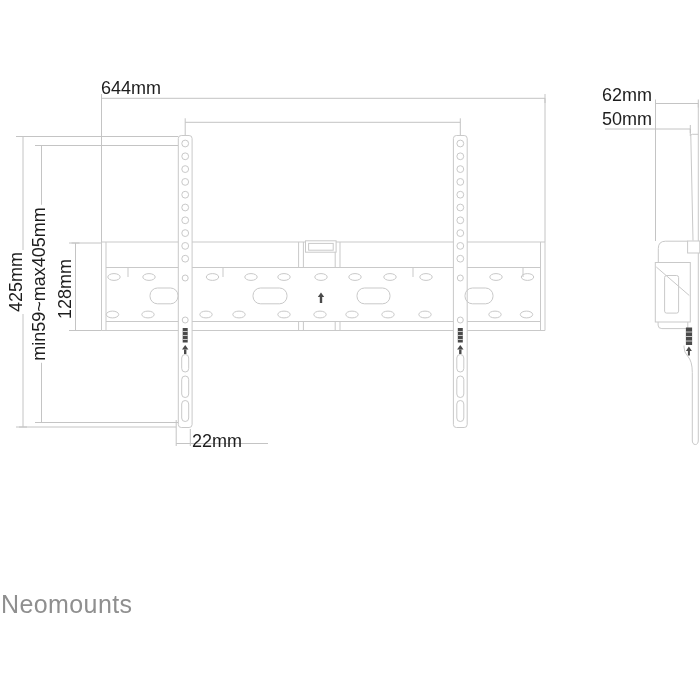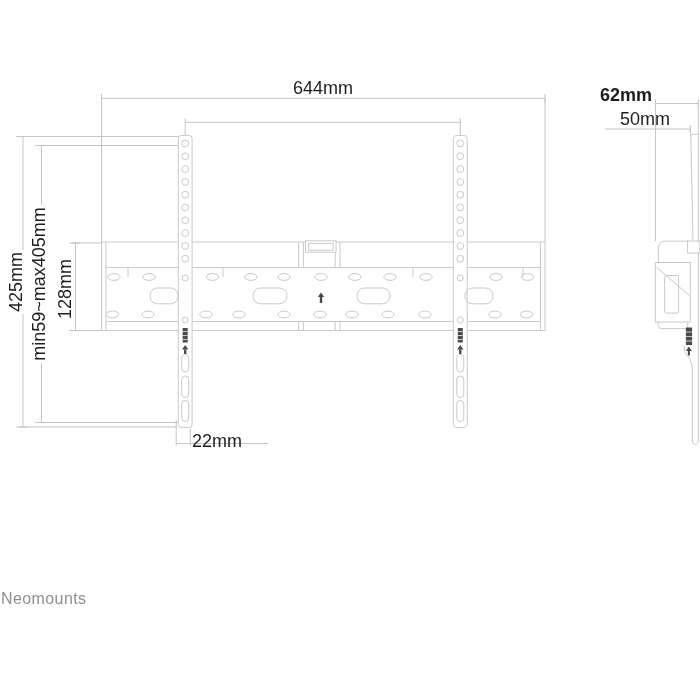--- a/index.html
+++ b/index.html
@@ -17,28 +17,28 @@
   svg{position:absolute;left:0;top:0;}
   .ln{stroke:var(--line);fill:none;stroke-width:1;}
   .fw{stroke:var(--line);fill:#fff;stroke-width:1;}
   .dim{stroke:var(--dimc);fill:none;stroke-width:1;}
   .dk{fill:var(--dark);stroke:none;}
   .stripe{stroke:#e8e8e8;stroke-width:0.8;}
   .dimlabel{
     position:absolute;font-size:18px;line-height:1;color:var(--ink);
     white-space:nowrap;
   }
-  .ctr{text-align:center;}
+  .ctr{}
   .rgt{text-align:right;}
   .rot{
     transform:translate(-50%,-50%) rotate(-90deg);
     background:#fff;padding:0 2px;
   }
   .brand{
-    position:absolute;font-size:16px;letter-spacing:.4px;font-weight:500;
+    position:absolute;font-size:25px;letter-spacing:.4px;font-weight:500;
     color:var(--brand);
   }
 </style>
 </head>
 <body>
 
 <div class="canvas">
 
   <svg width="700" height="700" viewBox="0 0 700 700">
     <defs>
@@ -219,19 +219,19 @@
 
 
   <div class="dimlabel rot" style="left:15.5px;top:282px;">425mm</div>
 
   <div class="dimlabel rot" style="left:38.5px;top:284px;">min59~max405mm</div>
 
   <div class="dimlabel rot" style="left:64.5px;top:289px;">128mm</div>
 
   <div class="dimlabel" style="left:192px;top:432px;">22mm</div>
 
-  <div class="dimlabel rgt" style="left:580px;top:86px;width:72px;font-weight:bold;">62mm</div>
-
-  <div class="dimlabel rgt" style="left:609px;top:110px;width:72px;text-align:center;">50mm</div>
+  <div class="dimlabel rgt" style="left:580px;top:86px;width:72px;">62mm</div>
+
+  <div class="dimlabel rgt" style="left:580px;top:110px;width:72px;">50mm</div>
 
   <div class="brand" style="left:1px;top:590px;">Neomounts</div>
 
 </div>
 
 </body></html>

